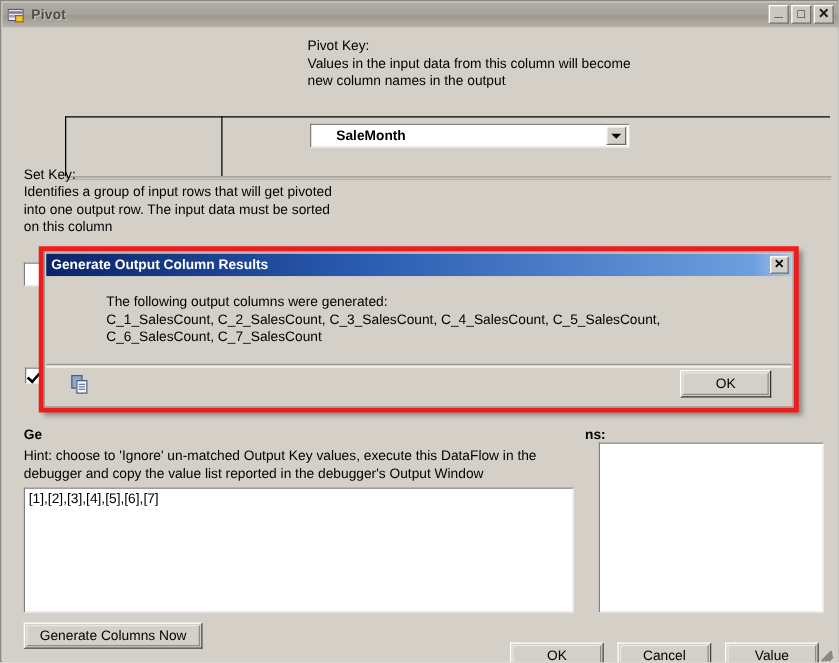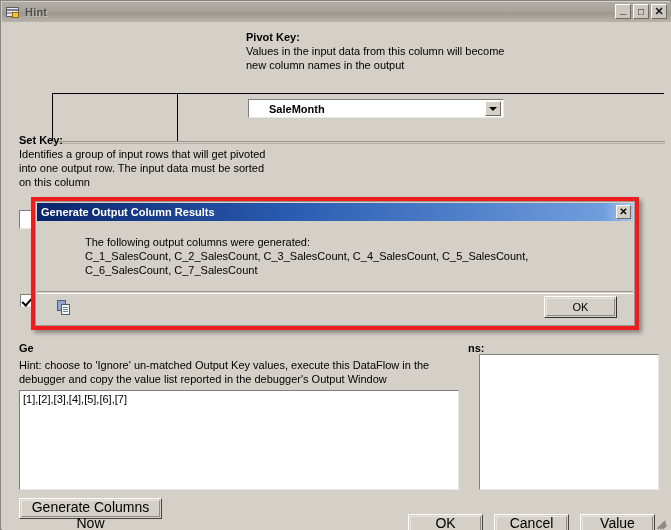--- a/index.html
+++ b/index.html
@@ -100,21 +100,21 @@
   
   .client {
     position: absolute;
     left: 1px; top: 21px;
     width: 669px;
     height: 508px;
     background: #d4d0c8;
   }
 
   
-  .lbl-bold { font-weight: bold; font-size: 11px; color: #000; }
+  .lbl-bold { font-weight: normal; font-size: 11px; color: #000; }
   .lbl-norm { font-size: 11px; color: #000; }
 
   .pivotkey-block {
     position: absolute;
     left: 244px; top: 9px;
     width: 330px;
   }
   .pivotkey-block .l1 { line-height: 13px; }
   .pivotkey-block .l2 { line-height: 14px; }
   .pivotkey-block .l3 { line-height: 14px; }
@@ -295,28 +295,28 @@
     border-color: #7f7f7f #e6e6e6 #e6e6e6 #7f7f7f;
     box-sizing: border-box;
   }
 
   
   .btn {
     background: #d4d0c8;
     border: 1px solid;
     border-color: #ffffff #444440 #444440 #ffffff;
     box-sizing: border-box;
-    font-size: 14px;
+    font-size: 11px;
     font-family: "Liberation Sans", sans-serif;
     color: #000;
     text-align: center;
     cursor: default;
     position: absolute;
     display: flex;
-    align-items: flex-start;
+    align-items: center;
     justify-content: center;
   }
   .btn .inner {
     position: absolute;
     left: 1px; right: 1px; top: 1px; bottom: 1px;
     border: 1px solid;
     border-color: #e8e5df #8f8b83 #8f8b83 #e8e5df;
     pointer-events: none;
   }
   .btn-gen { left: 17px; top: 476px; width: 143px; height: 21px; }
@@ -477,21 +477,21 @@
 <div id="screen">
   <div class="window">
 
     <div class="titlebar">
       <span class="title-icon">
         <span class="ti-base"></span>
         <span class="ti-bar1"></span>
         <span class="ti-bar2"></span>
         <span class="ti-yel"></span>
       </span>
-      <span class="title-text">Hint</span>
+      <span class="title-text">Pivot</span>
       <span class="win-btns">
         <span class="win-btn wb-min">
             <span class="g">_</span>
           </span>
         <span class="win-btn wb-max">
             <span class="g">□</span>
           </span>
         <span class="win-btn wb-close">
             <span class="g">✕</span>
           </span>

